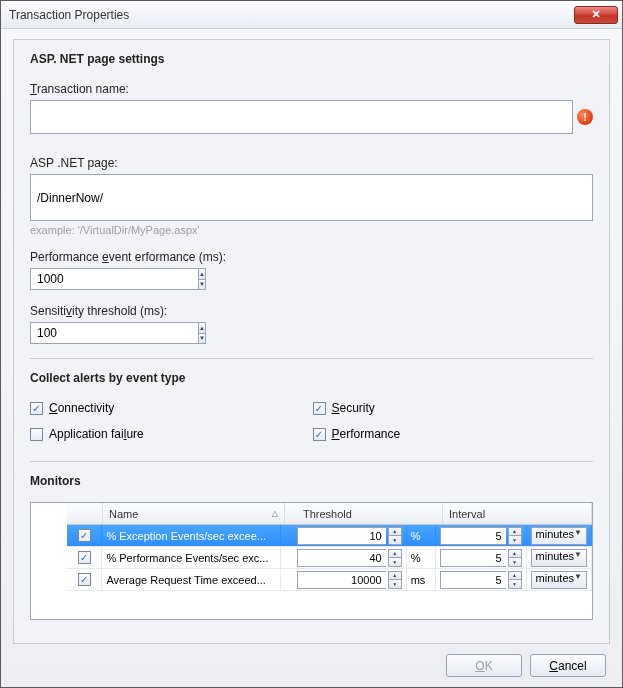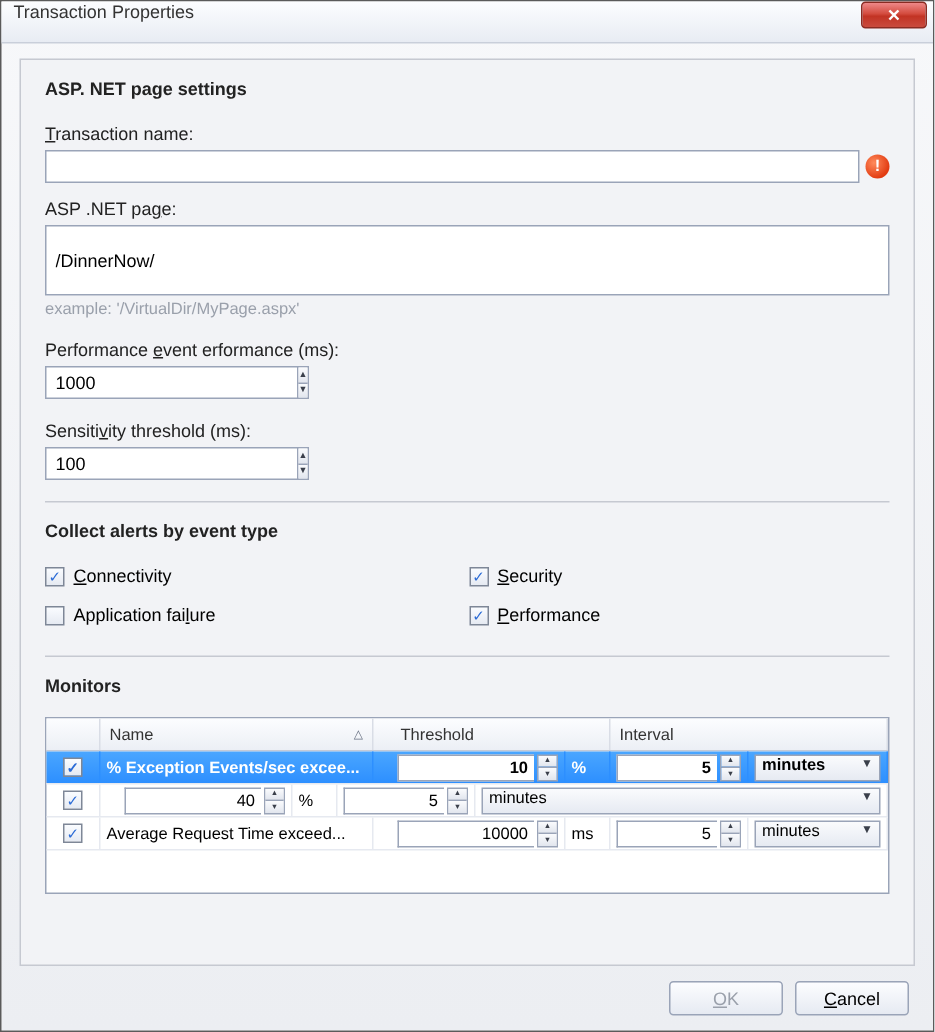--- a/index.html
+++ b/index.html
@@ -17,21 +17,21 @@
     height: 688px;
     border: 1px solid #5a5a5a;
     background: linear-gradient(#f7f8fa, #eceef2);
     display: flex;
     flex-direction: column;
   }
   .titlebar {
     height: 28px;
     background: linear-gradient(#fcfdff, #e8ecf3);
     display: flex;
-    align-items: flex-start;
+    align-items: center;
     padding: 0 4px 0 8px;
     border-bottom: 1px solid #c9cfda;
   }
   .titlebar .title {
     flex: 1;
     color: #333;
   }
   .close-btn {
     width: 44px;
     height: 18px;
@@ -74,21 +74,21 @@
   .text-input-row {
     display: flex;
     align-items: center;
     gap: 4px;
   }
   .text-input {
     flex: 1;
     height: 22px;
     border: 1px solid #9aa4b8;
     background: #fff;
-    padding: 4px 6px;
+    padding: 16px 6px;
     font-size: 12px;
     font-family: inherit;
   }
   .err-icon {
     width: 16px; height: 16px;
     border-radius: 50%;
     background: radial-gradient(circle at 35% 35%, #ff8a5b, #e23c12 70%);
     color:#fff;
     font-weight:bold;
     font-size:11px;
@@ -148,20 +148,21 @@
     background: linear-gradient(#fafcff,#e6eaf2);
     display:inline-flex; align-items:center; justify-content:center;
     font-size:10px; color:#2b6bd6;
   }
   .chk.checked::before { content:"✓"; }
   .monitors-box {
     margin-top:4px;
     border:1px solid #9aa4b8;
     background:#fff;
     font-size:11px;
+    padding-left:36px;
   }
   .mon-head, .mon-row {
     display:flex;
     align-items:stretch;
   }
   .mon-head {
     background: linear-gradient(#fcfdff,#eceff5);
     border-bottom:1px solid #c4cad6;
     height:22px;
   }
@@ -179,21 +180,21 @@
   .mon-row { height:22px; border-bottom:1px solid #e6e9f0; }
   .mon-row.sel {
     background: linear-gradient(#4aa6ff,#2d8fff);
     color:#fff;
   }
   .mon-row .cell {
     display:flex; align-items:center;
     padding:0 4px;
     border-right:1px solid #e6e9f0;
   }
-  .mon-row.sel .cell { border-right:1px solid #2d8fff;font-weight:bold; }
+  .mon-row.sel .cell { border-right:1px solid #2d8fff; }
   .col-chk   { width:36px; justify-content:center; }
   .col-name  { width:182px; }
   .col-thr   { width:116px;margin-left:12px; }
   .col-unit  { width:30px; }
   .col-intv  { width:92px; }
   .col-intu  { flex:1; }
   .mini-spinner {
     display:flex; flex-direction:column;
     width:14px; height:18px;
     border:1px solid #9aa4b8;
@@ -267,21 +268,21 @@
       <div class="field-label">
         <span></span><span class="underline">T</span><span>ransaction name:</span>
       </div>
       <div class="text-input-row">
         <input class="text-input" type="text" value="" style="">
         <div class="err-icon">
             <span>!</span>
           </div>
       </div>
 
-      <div class="field-label" style="margin-top:10px">
+      <div class="field-label" style="margin-top:22px">
         <span>ASP .NET pa</span><span class="underline">g</span><span>e:</span>
       </div>
       <input class="text-input" type="text" value="/DinnerNow/" style="">
       <div class="example">example: '/VirtualDir/MyPage.aspx'</div>
 
       <div class="field-label" style="margin-top:14px">
         <span>Performance </span><span class="underline">e</span><span>vent erformance (ms):</span>
       </div>
       <div class="numeric-row">
         <input class="numeric-input" type="text" value="1000" style="">
@@ -364,20 +365,21 @@
                 </div>
               </div>
               <div class="cell col-intu">
                 <div class="combo">minutes<span class="dd">▼</span></div>
               </div>
             </div>
             <div class="mon-row">
               <div class="cell col-chk">
                 <span class="chk checked"></span>
               </div>
+              <div class="cell col-name">% Performance Events/sec exc...</div>
               <div class="cell col-thr">
                 <div class="thr-val">40</div>
                 <div class="mini-spinner">
                   <div class="sb">▲</div>
                   <div class="sb">▼</div>
                 </div>
               </div>
               <div class="cell col-unit">%</div>
               <div class="cell col-intv">
                 <div class="intv-val">5</div>

